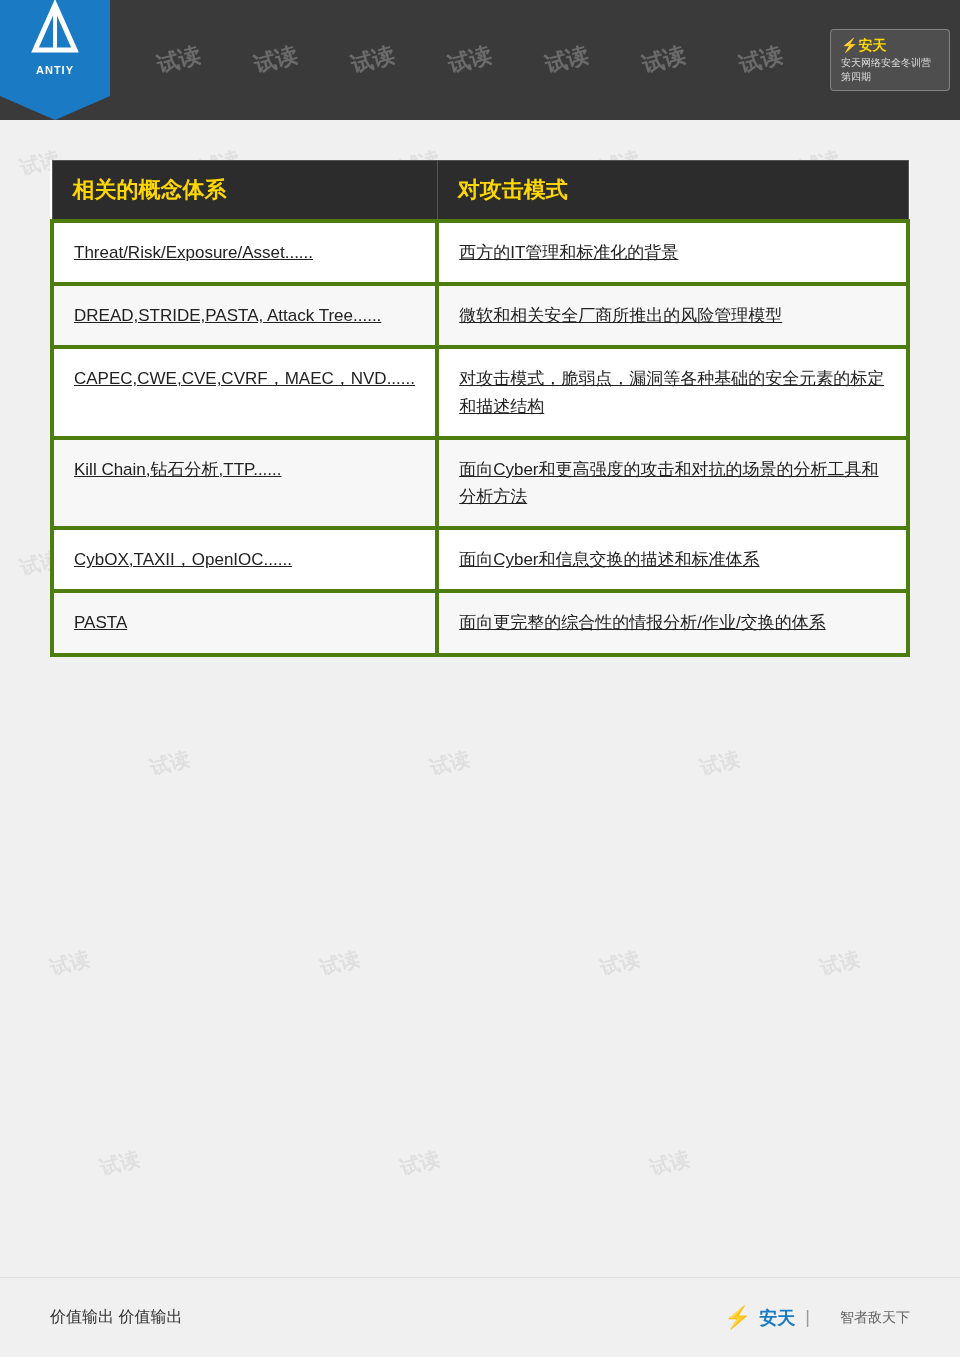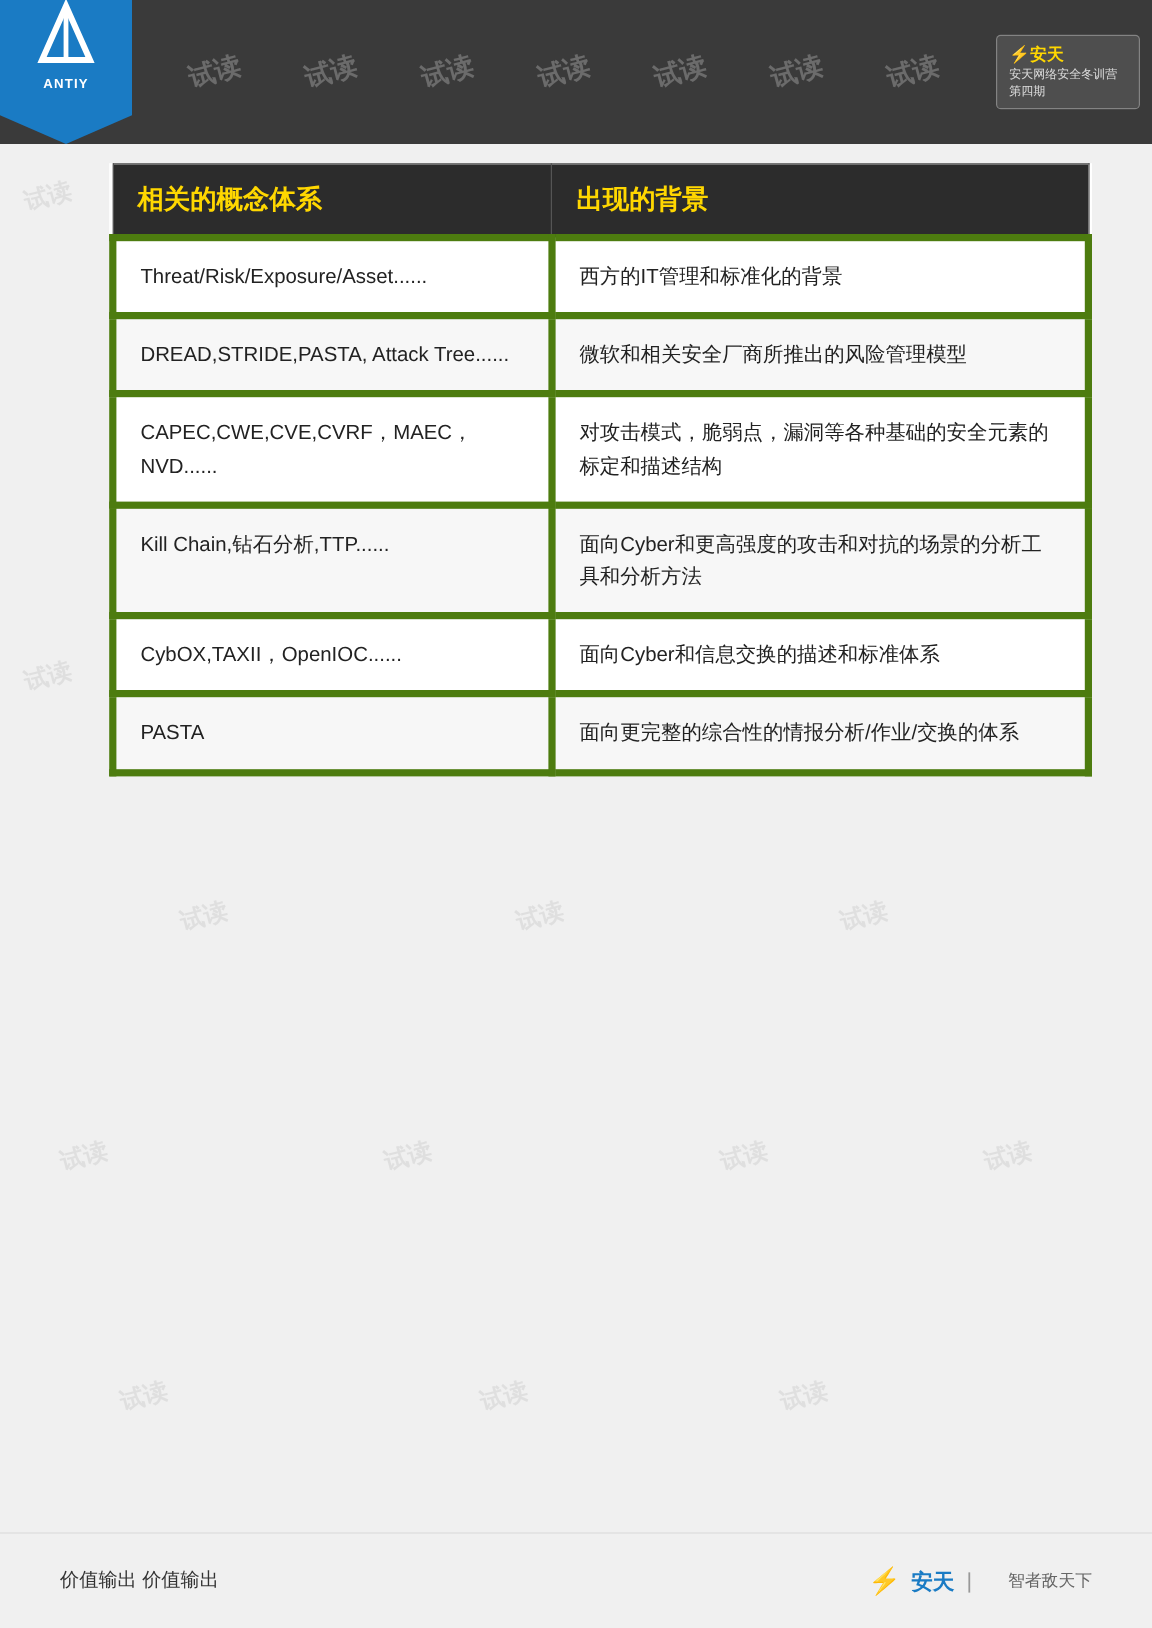--- a/index.html
+++ b/index.html
@@ -79,23 +79,22 @@
       border-radius: 4px;
       padding: 6px 10px;
       color: white;
       font-size: 11px;
       text-align: left;
       line-height: 1.4;
     }
 
     
     .main-content {
-      padding: 16px 50px;
+      padding: 40px 50px;
       position: relative;
-      margin-left: 41px;
     }
 
     
     .data-table {
       width: 100%;
       border-collapse: collapse;
       background: white;
       border: 1px solid #ccc;
     }
 
@@ -104,25 +103,26 @@
       color: #ffd700;
       font-size: 22px;
       font-weight: bold;
       padding: 14px 20px;
       text-align: left;
       border: 1px solid #555;
     }
 
     .data-table td {
       padding: 16px 20px;
-      border: 6px solid #4d7c0f;
+      border: 4px solid #4d7c0f;
       font-size: 17px;
       color: #222;
       vertical-align: top;
       line-height: 1.6;
+      text-decoration: underline;
     }
 
     .data-table tr:nth-child(even) td {
       background: #f7f7f7;
     }
 
     .data-table tr:nth-child(odd) td {
       background: #ffffff;
     }
 
@@ -260,21 +260,21 @@
   <span class="page-watermark" style="top:1150px; left:100px;">试读</span>
   <span class="page-watermark" style="top:1150px; left:400px;">试读</span>
   <span class="page-watermark" style="top:1150px; left:650px;">试读</span>
 </div>
 
 <div class="main-content">
   <table class="data-table">
     <thead>
       <tr>
         <th class="col-left">相关的概念体系</th>
-        <th class="col-right">出现的背景</th>
+        <th class="col-right">对攻击模式</th>
       </tr>
     </thead>
     <tbody id="table-body">
     <tr>
           <td class="col-left">Threat/Risk/Exposure/Asset......</td>
           <td class="col-right">西方的IT管理和标准化的背景</td>
         </tr>
         <tr>
           <td class="col-left">DREAD,STRIDE,PASTA, Attack Tree......</td>
           <td class="col-right">微软和相关安全厂商所推出的风险管理模型</td>

